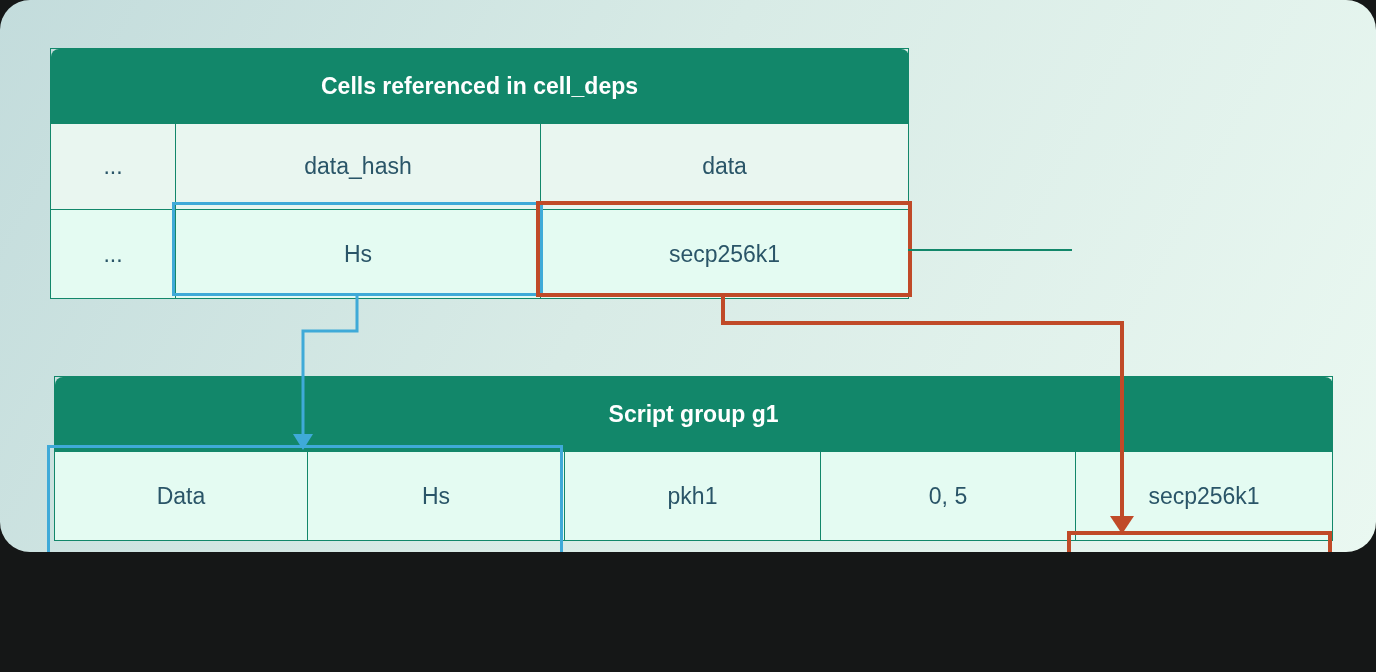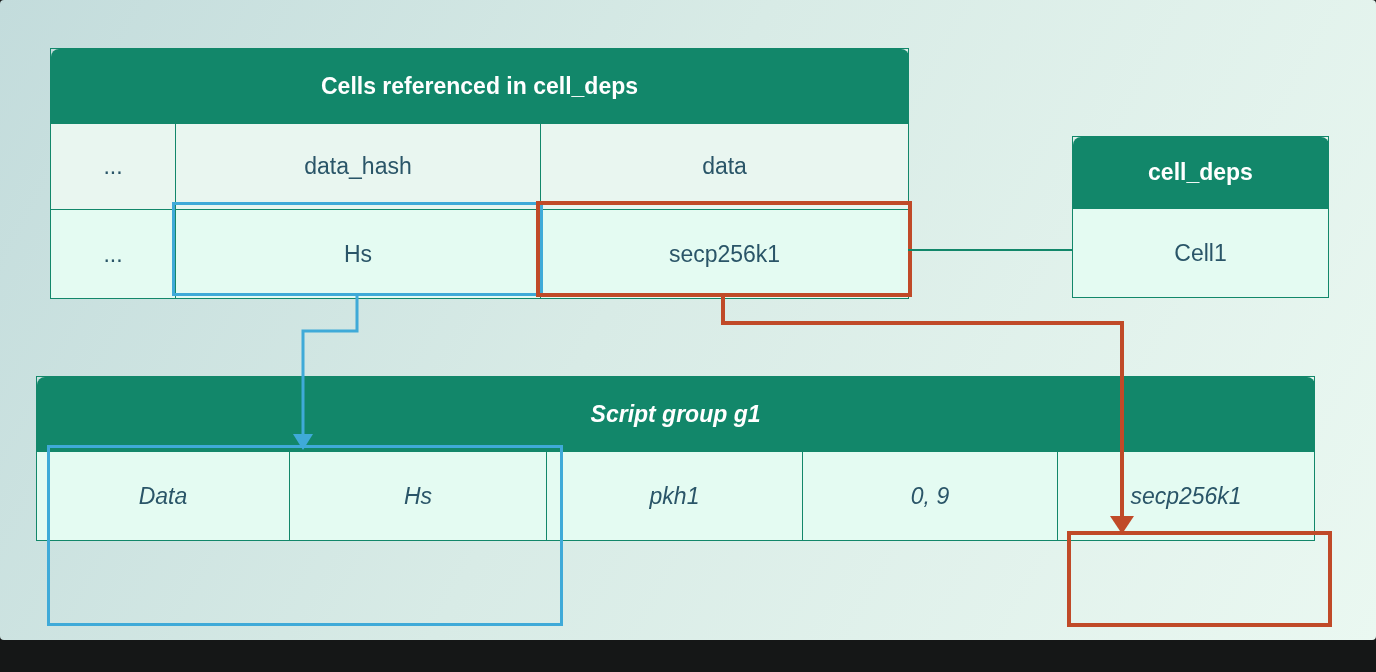--- a/index.html
+++ b/index.html
@@ -8,22 +8,22 @@
     --red:#c04a28;
     --text:#2a5568;
     --cell_bg:#e9f6f0;
     --cell_bg_light:#e4fbf2;
     --header_text:#ffffff;
   }
   html,body{margin:0;padding:0;background:#151717;}
   body{font-family:"Liberation Sans",sans-serif;}
   .canvas{
     position:relative;
-    width:1376px;height:640px;
-    border-radius:4px;
+    width:1376px;height:552px;
+    border-radius:30px;
     overflow:hidden;
     background:linear-gradient(118deg,#c3dcdc 0%,#d8ebe6 45%,#eaf8f1 100%);
   }
   table.tbl{
     position:absolute;
     border-collapse:collapse;
     table-layout:fixed;
   }
   .tbl th.title{
     background:var(--green);
@@ -47,21 +47,21 @@
   
   #tbl-cells-referenced{left:50px;top:48px;width:858px;}
   #tbl-cells-referenced th.title{height:72px;}
   #tbl-cells-referenced tr.labels td{height:85px;}
   #tbl-cells-referenced tr.values td{height:88px;}
   
   #tbl-cell-deps{left:1072px;top:136px;width:256px;}
   #tbl-cell-deps th.title{height:69px;}
   #tbl-cell-deps tr.values td{height:88px;}
   
-  #tbl-script-group{left:36px;top:376px;width:1278px;font-style:italic;}
+  #tbl-script-group{left:54px;top:376px;width:1278px;}
   #tbl-script-group th.title{height:72px;}
   #tbl-script-group tr.labels td{height:87px;}
   #tbl-script-group tr.values td{height:88px;}
 
   .hl{
     position:absolute;
     box-sizing:border-box;
     pointer-events:none;
     z-index:5;
     background:transparent;
@@ -100,55 +100,40 @@
         <td>data</td>
       </tr>
       <tr class="values">
         <td>...</td>
         <td>Hs</td>
         <td>secp256k1</td>
       </tr>
     </tbody>
   </table>
 
-  <table class="tbl" id="tbl-cell-deps">
-    <colgroup>
-        <col style="width:256px">
-      </colgroup>
-    <thead>
-      <tr>
-        <th class="title">cell_deps</th>
-      </tr>
-    </thead>
-    <tbody>
-      <tr class="values">
-        <td>Cell1</td>
-      </tr>
-    </tbody>
-  </table>
 
   <table class="tbl" id="tbl-script-group">
     <colgroup>
       <col style="width:253px">
         <col style="width:257px">
         <col style="width:256px">
         <col style="width:255px">
         <col style="width:257px">
     </colgroup>
     <thead>
       <tr>
         <th class="title" colspan="5">Script group g1</th>
       </tr>
     </thead>
     <tbody>
       <tr class="values">
         <td>Data</td>
         <td>Hs</td>
         <td>pkh1</td>
-        <td>0, 9</td>
+        <td>0, 5</td>
         <td>secp256k1</td>
       </tr>
     </tbody>
   </table>
 
   <div class="hl" id="hl-hs-top"></div>
   <div class="hl" id="hl-secp-top"></div>
   <div class="hl" id="hl-bottom-blue"></div>
   <div class="hl" id="hl-secp-bottom"></div>
 

